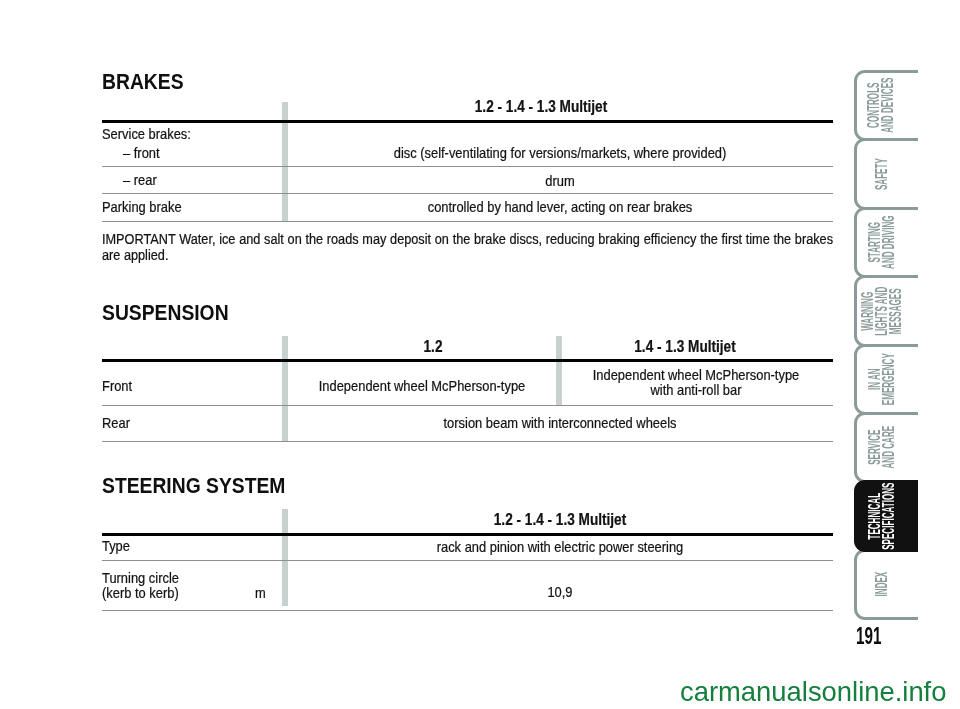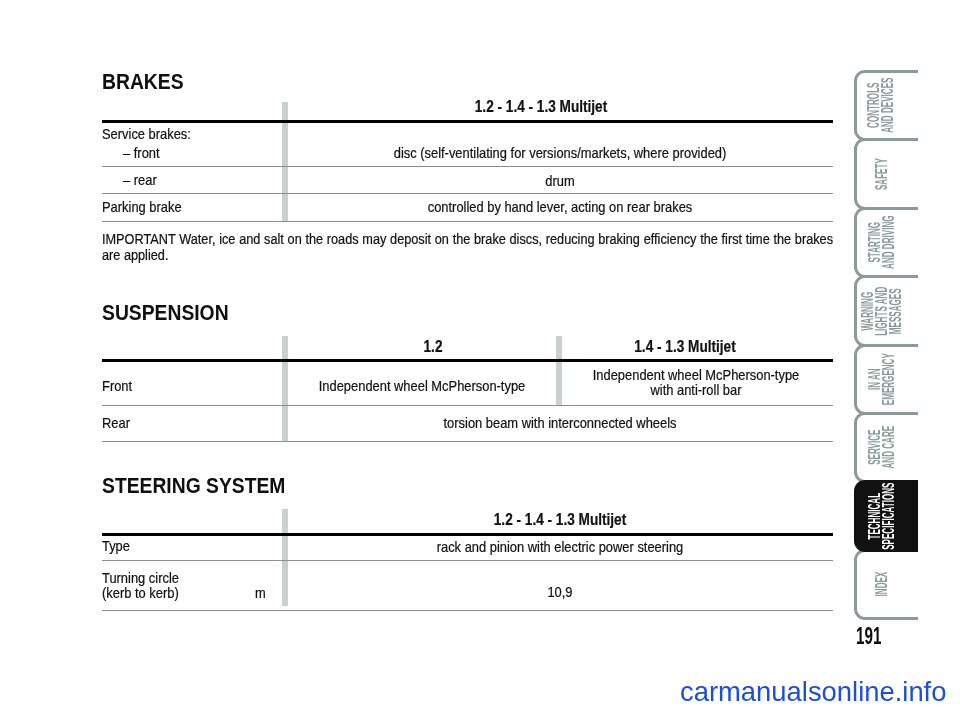--- a/index.html
+++ b/index.html
@@ -24,21 +24,21 @@
   .note{position:absolute;left:102px;width:805px;font-size:14px;color:#131313;
         line-height:15.3px;text-align:justify;
         transform:scaleX(.9081);transform-origin:left top;
         -webkit-text-stroke:0.22px #131313;}
 
   
   .pageno{position:absolute;font-size:23.2px;font-weight:bold;color:#0d0d0d;letter-spacing:0;
            transform:scaleX(.657);transform-origin:left top;line-height:1;}
 
   
-  .watermark{position:absolute;font-size:27.4px;color:#1d4ed8;letter-spacing:0;line-height:1;}
+  .watermark{position:absolute;font-size:27.4px;color:#15803d;letter-spacing:0;line-height:1;}
 
   
   .tabs{position:absolute;left:853.5px;top:70px;width:64.2px;}
   .tab{position:absolute;left:0;width:64.2px;box-sizing:border-box;
        border:3px solid #8a9b9a;border-right:none;border-radius:11px 0 0 11px;
        background:#fff;display:flex;align-items:center;justify-content:center;}
   .tab .lbl{transform:rotate(-90deg) translate(0px,-5px);
             white-space:nowrap;font-size:16px;font-weight:bold;letter-spacing:0;
             color:#8a9b9a;line-height:14.2px;text-align:center;}
   .tab .lbl b{display:block;font-weight:bold;transform:scaleX(.505);transform-origin:center center;}

